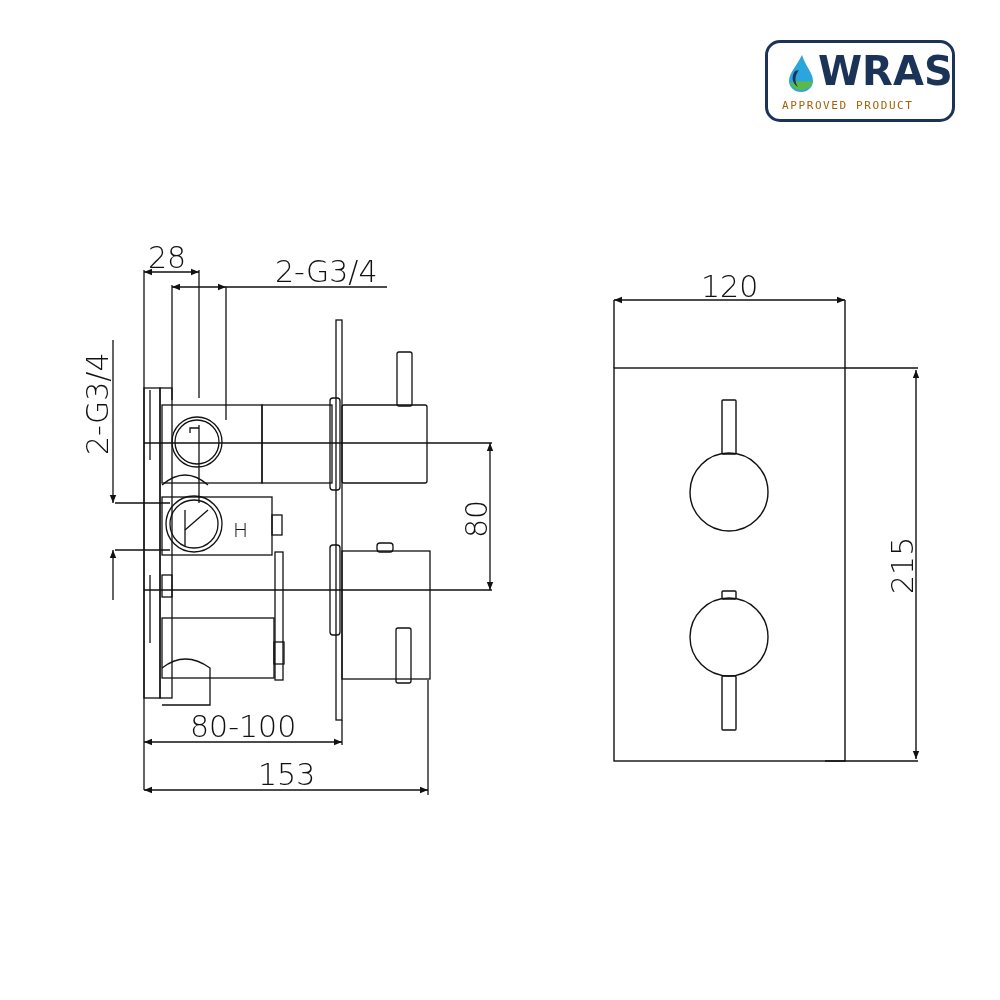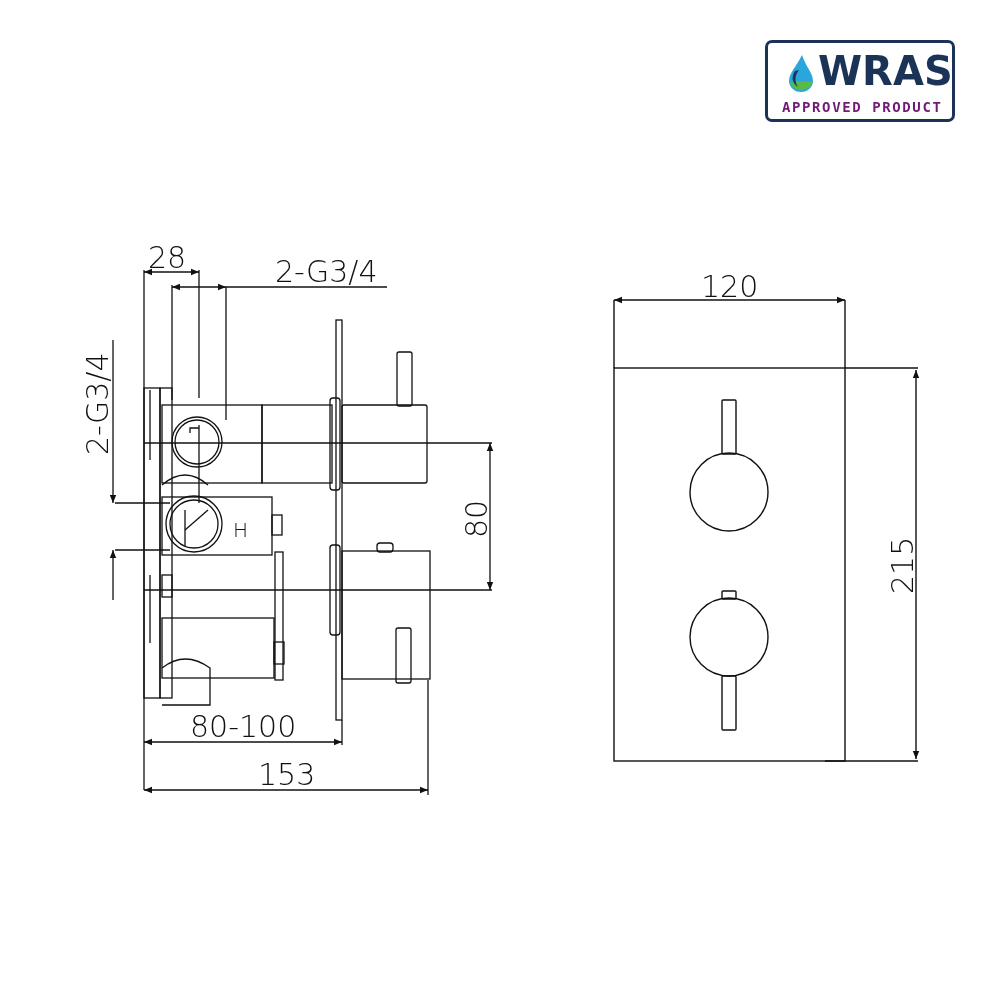--- a/index.html
+++ b/index.html
@@ -1,21 +1,21 @@
 <!DOCTYPE html>
 <html><head>
 <meta charset="utf-8">
 <style>
   html, body { margin:0; padding:0; background:#ffffff; }
   body { width:1000px; height:1000px; position:relative; overflow:hidden; font-family:"DejaVu Sans", sans-serif; }
   #drawing { position:absolute; left:0; top:0; }
   .dim-text { font-family:"DejaVu Sans", sans-serif; font-size:30px; fill:#111; font-weight:300; }
-  .logo { position:absolute; left:765px; top:40px; width:190px; height:82px; border:3px solid #1a3357; border-radius:7px; box-sizing:border-box; background:#fff; }
+  .logo { position:absolute; left:765px; top:40px; width:190px; height:82px; border:3px solid #1a3357; border-radius:15px; box-sizing:border-box; background:#fff; }
   .logo-title { position:absolute; left:50px; top:6px; font-family:"DejaVu Sans", sans-serif; font-weight:bold; font-size:40px; color:#1a3357; letter-spacing:0px; line-height:44px; }
-  .logo-sub { position:absolute; left:14px; top:56px; font-family:"DejaVu Sans Mono", monospace; font-size:14px; color:#701a75; letter-spacing:1.6px; font-weight:bold; }
+  .logo-sub { position:absolute; left:14px; top:56px; font-family:"DejaVu Sans Mono", monospace; font-size:11px; color:#a16207; letter-spacing:1.6px; font-weight:normal; }
   .logo-drop { position:absolute; left:18px; top:10px; }
 </style>
 </head>
 <body>
 
 <div class="logo">
   <svg class="logo-drop" width="30" height="40" viewBox="0 0 30 40">
     <path d="M16 2 C 10 14, 3 20, 3 28 A 12 11 0 0 0 27 28 C 27 20, 20 14, 16 2 Z" fill="#2aa6dc"></path>
     <path d="M4 30 C 10 26, 20 30, 27 28 A 12 11 0 0 1 4 30 Z" fill="#5ab947"></path>
     <path d="M9 18 C 5 24, 6 30, 12 34 C 8 28, 9 22, 13 17 Z" fill="#1a3357"></path>

